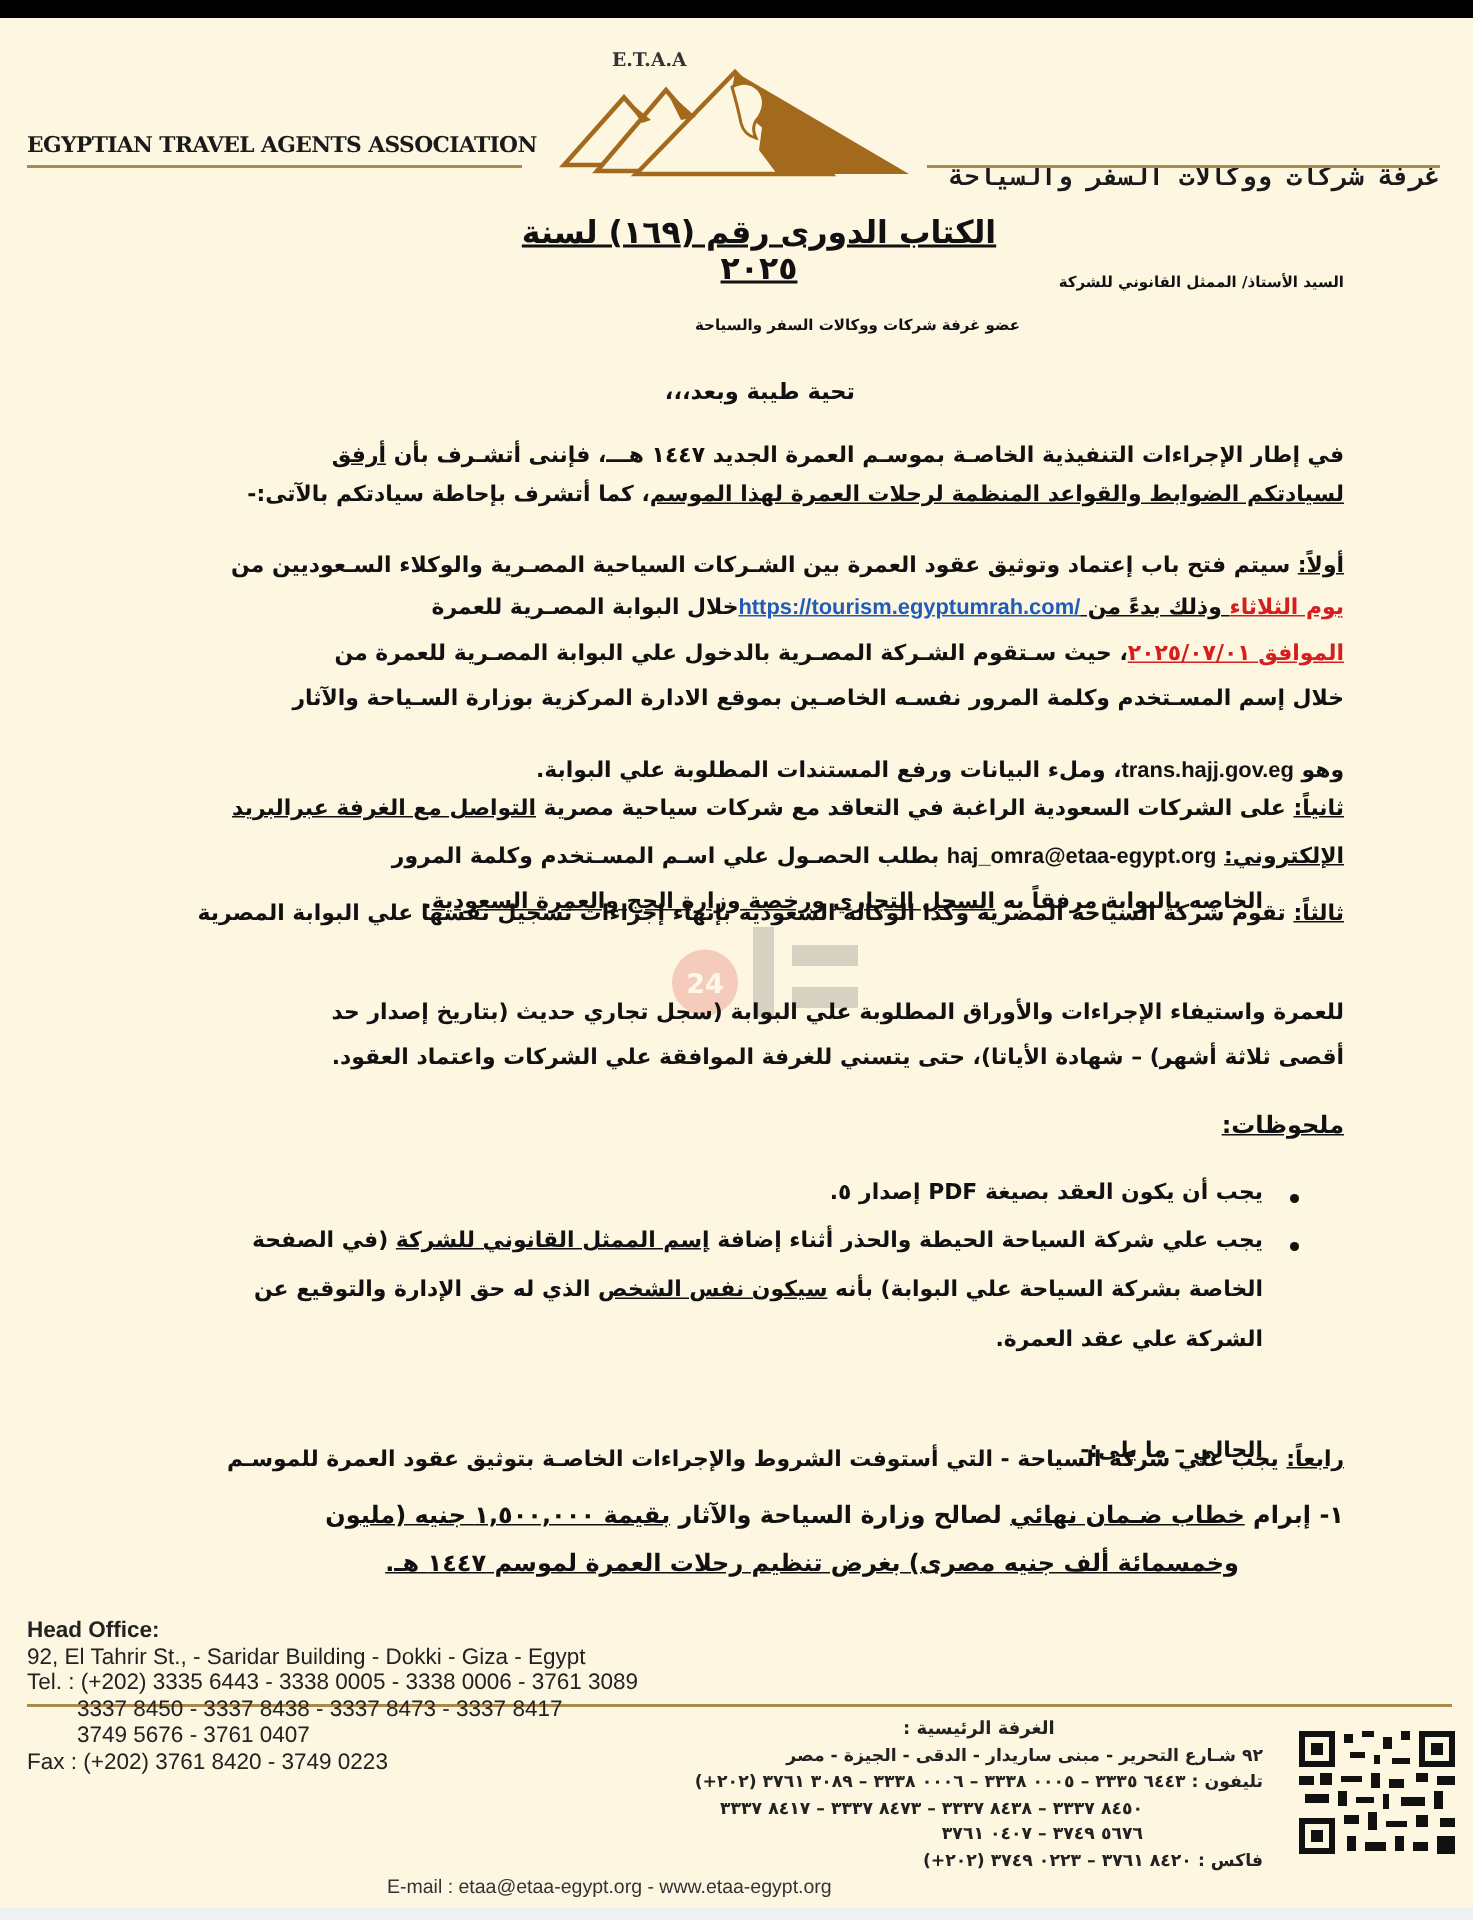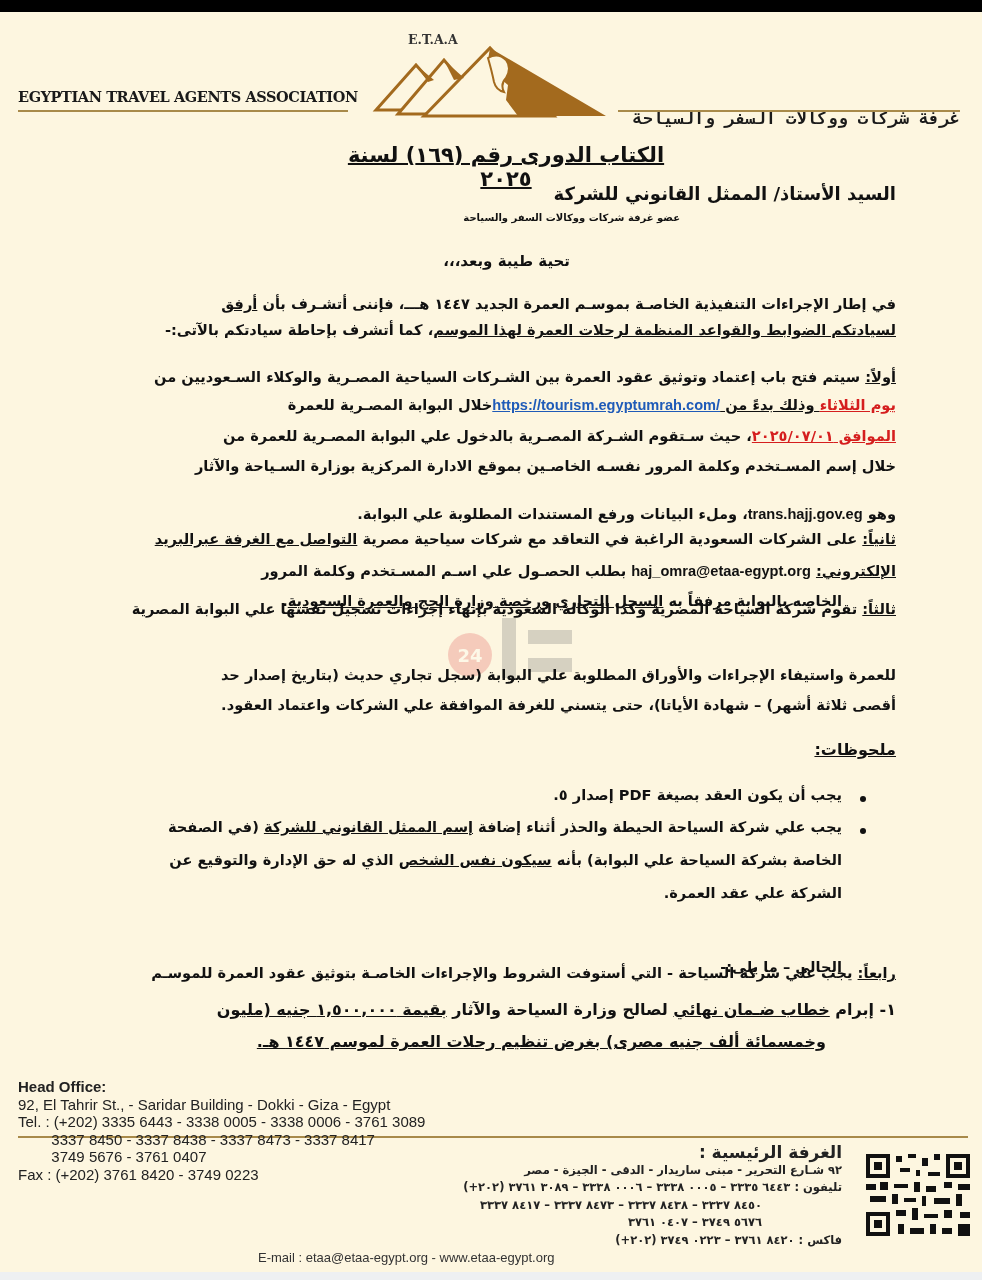--- a/index.html
+++ b/index.html
@@ -81,21 +81,21 @@
     <path d="M122,18 L238,86 L150,86 L138,70 L140,55 L128,45 L120,30 Z" fill="#a36a1e"></path>
     <path d="M120,28 q10,-6 18,2 q6,8 0,18 q-6,6 -2,14 q-8,-2 -10,-10 q-2,-10 -6,-24 Z" fill="#fdf6e0" stroke="#a36a1e" stroke-width="2"></path>
   </svg>
 </div>
 
 <div class="hdr-ar">غرفة شركات ووكالات السفر والسياحة</div>
 <div class="hdr-ar-line"></div>
 
 <div class="title">الكتاب الدورى رقم (١٦٩) لسنة ٢٠٢٥</div>
 
-<div class="line" style="right:86px; top:183px; font-size:18px;">السيد الأستاذ/ الممثل القانوني للشركة</div>
+<div class="line" style="right:86px; top:183px; font-size:10px;">السيد الأستاذ/ الممثل القانوني للشركة</div>
 <div class="line" style="right:302px; top:212px; font-size:10px;">عضو غرفة شركات ووكالات السفر والسياحة</div>
 <div class="line" style="right:412px; top:252px; font-size:15px;">تحية طيبة وبعد،،،</div>
 
 <div class="line" style="right:86px; top:295px;">
   <span>في إطار الإجراءات التنفيذية الخاصـة بموسـم العمرة الجديد ١٤٤٧ هـــ، فإننى أتشـرف بأن </span><span class="u">أرفق</span>
 </div>
 <div class="line" style="right:86px; top:321px;">
   <span class="u">لسيادتكم الضوابط والقواعد المنظمة لرحلات العمرة لهذا الموسم</span><span>، كما أتشرف بإحاطة سيادتكم بالآتى:-</span>
 </div>
 
@@ -163,21 +163,21 @@
 
 <div class="foot-line"></div>
 <div class="foot-en"><span class="h">Head Office:</span>
 <span>92, El Tahrir St., - Saridar Building - Dokki - Giza - Egypt</span>
 <span>Tel. : (+202) 3335 6443 - 3338 0005 - 3338 0006 - 3761 3089</span>
         <span>3337 8450 - 3337 8438 - 3337 8473 - 3337 8417</span>
         <span>3749 5676 - 3761 0407</span>
 <span>Fax : (+202) 3761 8420 - 3749 0223</span></div>
 
 <div class="foot-ar">
-  <div style="font-size:17px;">الغرفة الرئيسية :</div>
+  <div style="font-size:12px;text-align:center;">الغرفة الرئيسية :</div>
   <div>٩٢ شـارع التحرير - مبنى ساريدار - الدقى - الجيزة - مصر</div>
   <div>تليفون : ٦٤٤٣ ٣٣٣٥ – ٠٠٠٥ ٣٣٣٨ – ٠٠٠٦ ٣٣٣٨ – ٣٠٨٩ ٣٧٦١ (٢٠٢+)</div>
   <div style="padding-right:80px;">٨٤٥٠ ٣٣٣٧ – ٨٤٣٨ ٣٣٣٧ – ٨٤٧٣ ٣٣٣٧ – ٨٤١٧ ٣٣٣٧</div>
   <div style="padding-right:80px;">٥٦٧٦ ٣٧٤٩ – ٠٤٠٧ ٣٧٦١</div>
   <div>فاكس : ٨٤٢٠ ٣٧٦١ – ٠٢٢٣ ٣٧٤٩ (٢٠٢+)</div>
 </div>
 
 <div class="foot-email">E-mail : etaa@etaa-egypt.org - www.etaa-egypt.org</div>
 
 <svg class="qr" viewBox="0 0 108 86">

